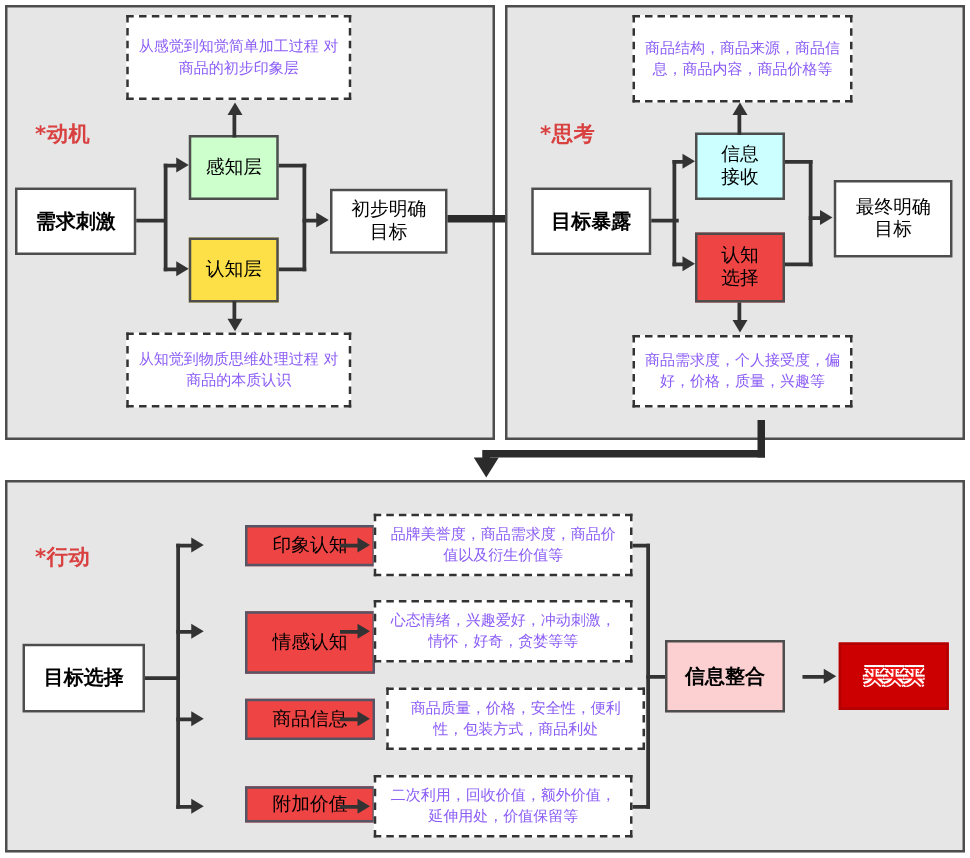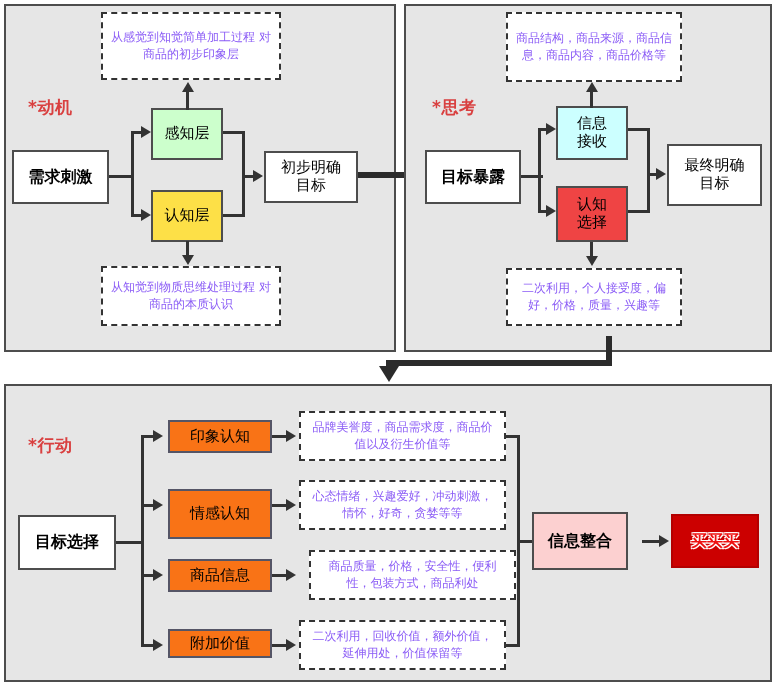--- a/index.html
+++ b/index.html
@@ -60,21 +60,21 @@
     font-weight: bold;
   }
   .node-sub {
     font-size: 15px;
     font-weight: normal;
   }
   .node-green-light { background: #ccffcc; }
   .node-green-dark  { background: #fde047; }
   .node-cyan-light  { background: #ccffff; }
   .node-cyan-dark   { background: #ef4444; }
-  .node-purple      { background: #f97316; border-color: #555566; }
+  .node-purple      { background: #ef4444; border-color: #555566; margin-left: 28px; }
   .node-pink        { background: #fcd0d0; }
   .node-red {
     background: #cc0000;
     border-color: #b30000;
     color: #ee1111;
     font-weight: bold;
     text-shadow:
       -1px -1px 0 #ffffff,  1px -1px 0 #ffffff,
       -1px  1px 0 #ffffff,  1px  1px 0 #ffffff;
   }
@@ -194,21 +194,21 @@
 
   <div class="panel" id="panel-thinking"></div>
 
   <div class="section-title" id="title-thinking">*思考</div>
 
   <div class="dbox" style="left:506px; top:12px; width:176px; height:70px;">
     <span class="lbl">商品结构，商品来源，商品信息，商品内容，商品价格等</span>
   </div>
 
   <div class="dbox" style="left:506px; top:268px; width:176px; height:58px;">
-    <span class="lbl">二次利用，个人接受度，偏好，价格，质量，兴趣等</span>
+    <span class="lbl">商品需求度，个人接受度，偏好，价格，质量，兴趣等</span>
   </div>
 
   <div class="node node-main" style="left:425px; top:150px; width:96px; height:54px;">
     <span class="lbl">目标暴露</span>
   </div>
 
   <div class="node node-sub node-cyan-light" style="left:556px; top:106px; width:72px; height:54px;">
     <span class="lbl">信息
 接收</span>
   </div>

